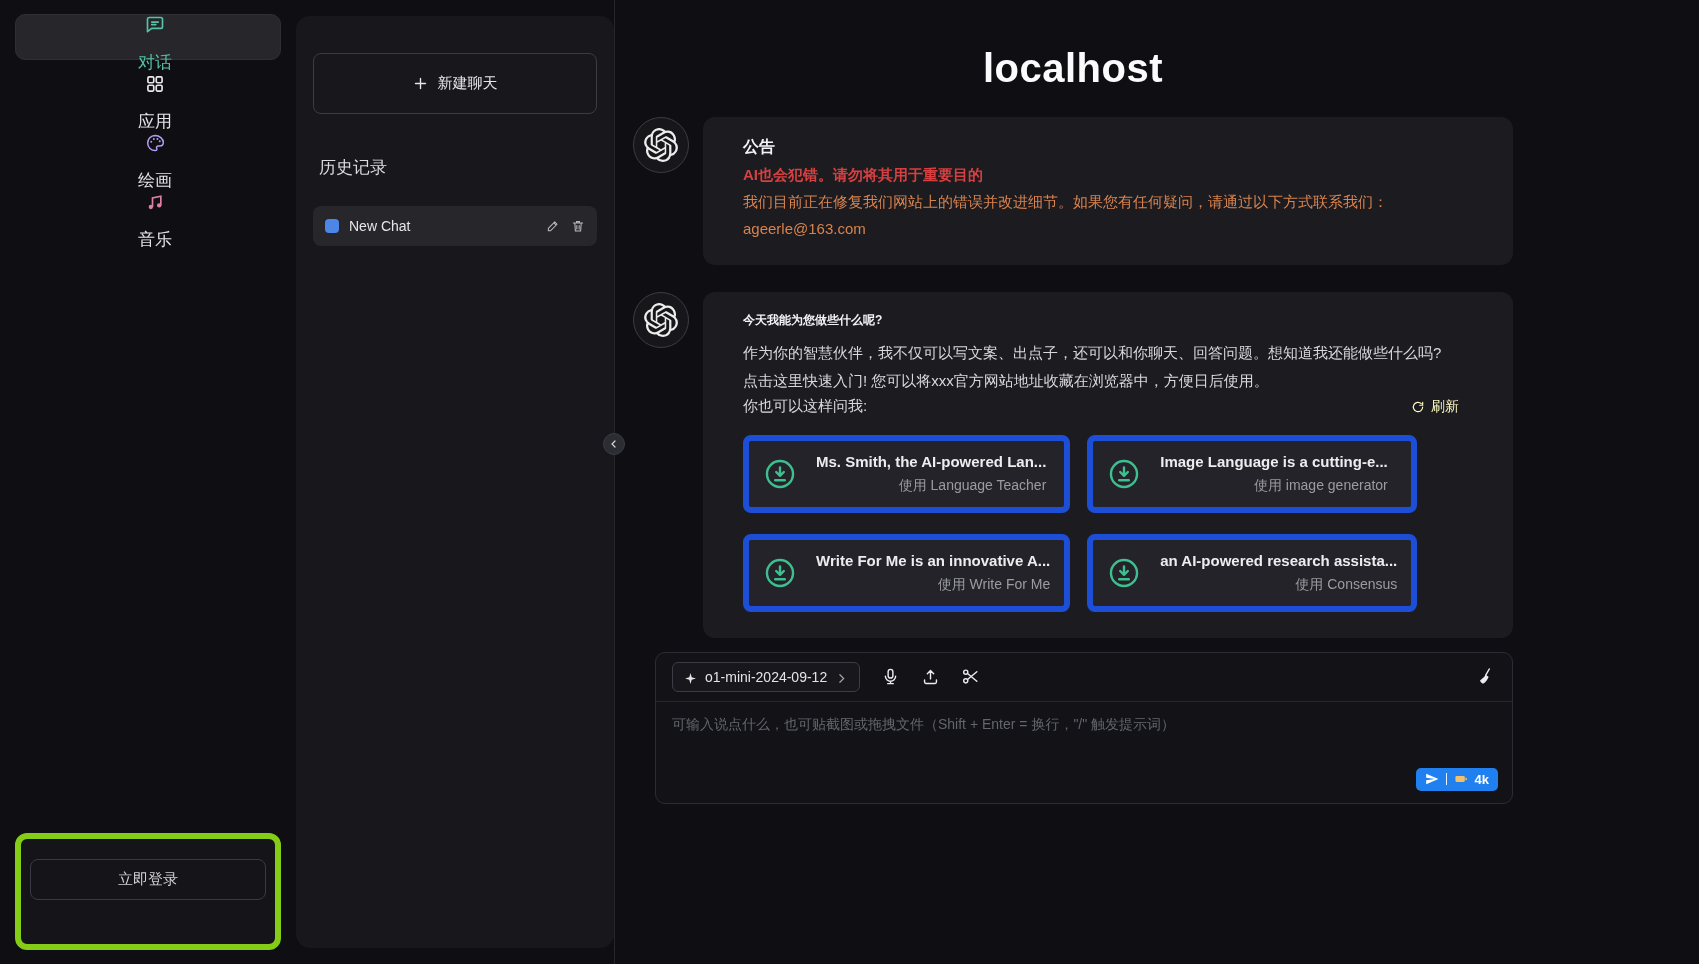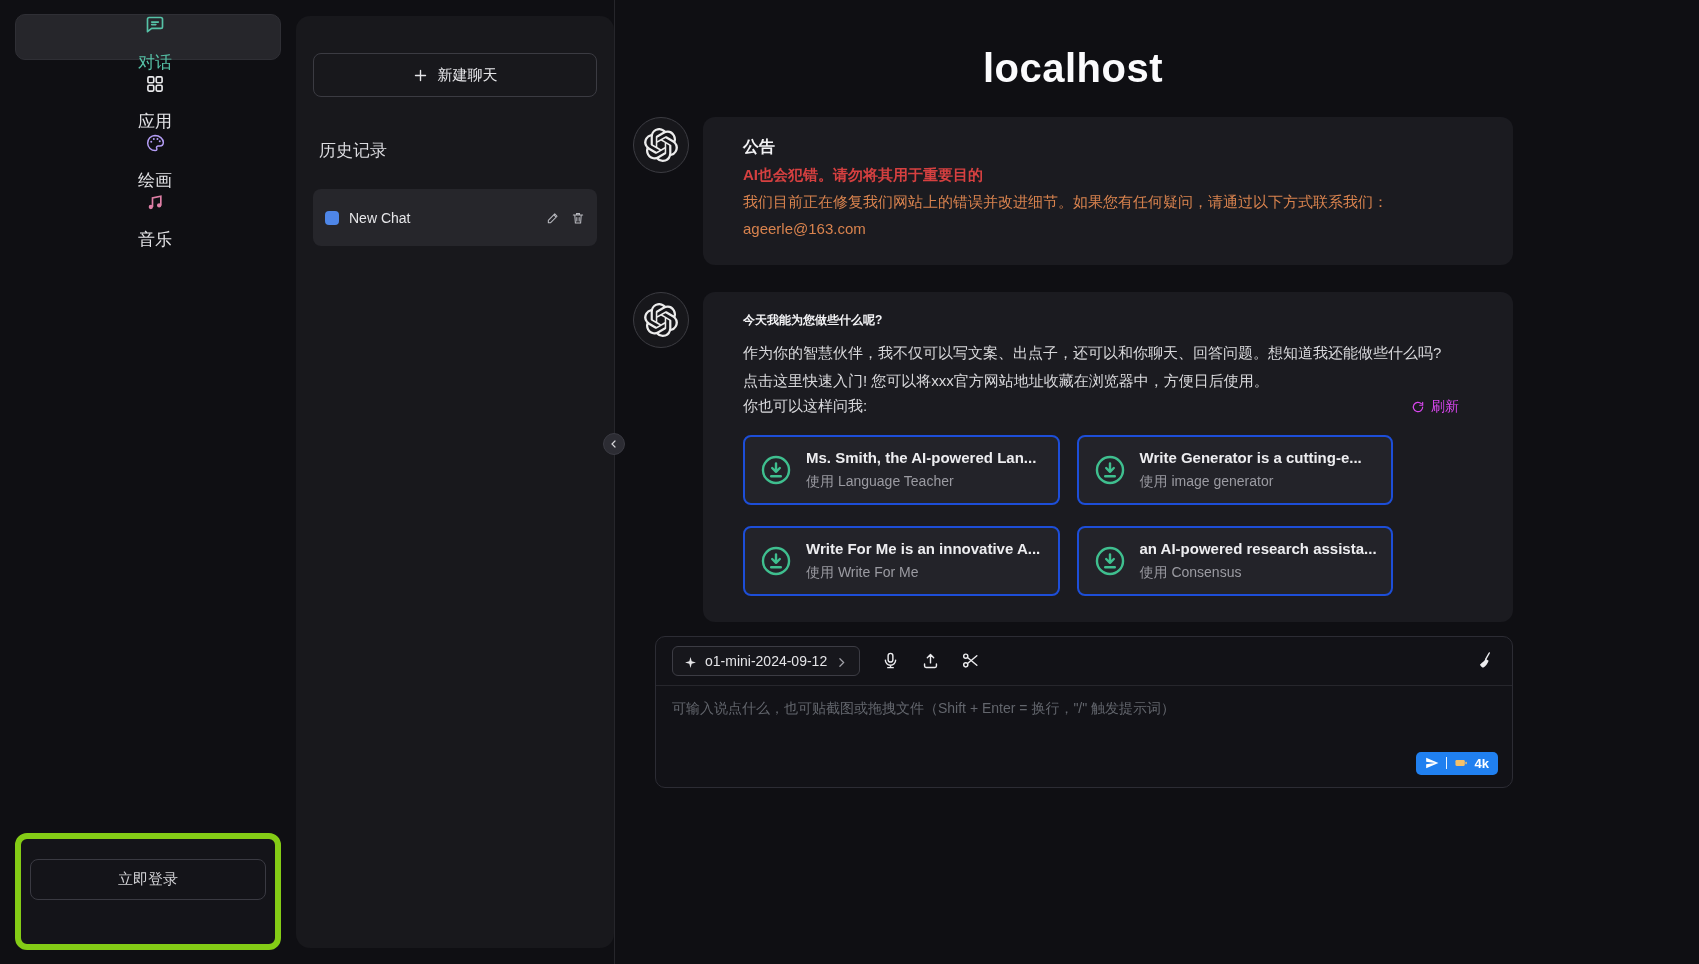--- a/index.html
+++ b/index.html
@@ -32,29 +32,29 @@
     background:transparent; color:#d2d2d6; font-size:15px; cursor:pointer;
     font-family:inherit;
   }
 
   
   .chatlist {
     width:318px; background:#18181c; margin:16px 0;
     border-radius:14px; padding:37px 17px 0;
   }
   .new-chat {
-    width:100%; height:44px; border:1px solid #3b3b42; border-radius:8px;
+    width:100%; height:61px; border:1px solid #3b3b42; border-radius:8px;
     background:transparent; color:#e6e6e9; font-size:15px; cursor:pointer;
     display:flex; align-items:center; justify-content:center; gap:10px;
     font-family:inherit;
   }
   .new-chat svg { width:15px; height:15px; }
   .history-title { margin:42px 0 0 6px; font-size:17px; color:#dcdce0; }
   .chat-item {
-    margin-top:27px; background:#26262b; border-radius:8px; height:57px;
+    margin-top:27px; background:#26262b; border-radius:8px; height:40px;
     display:flex; align-items:center; gap:10px; padding:0 12px; cursor:pointer;
   }
   .chat-dot { width:14px; height:14px; border-radius:4px; background:#4e86e8; flex:0 0 14px; }
   .chat-title { font-size:14px; color:#e6e6e9; flex:1; }
   .ci-actions { display:flex; gap:11px; color:#b9bac0; }
   .act { display:inline-flex; cursor:pointer; }
   .act svg { width:14px; height:14px; }
 
   
   .divider { width:1px; background:#26262b; position:relative; }
@@ -87,28 +87,28 @@
   .l2 { color:#d64040; font-weight:700; }
   .l3 { color:#d9834e; }
   .l4 { color:#d9834e; cursor:pointer; width:max-content; }
 
   .w-title { font-weight:700; font-size:12px; color:#f3f3f5; }
   .w-body { margin-top:10px; font-size:15px; line-height:1.85; color:#d9d9dc; max-width:700px; }
   .w-row { display:flex; align-items:center; justify-content:space-between; margin-top:2px; }
   .w-body2 { font-size:15px; color:#d9d9dc; }
   .refresh {
     display:flex; align-items:center; gap:6px; background:none; border:none;
-    color:#d946ef; font-size:14px; cursor:pointer; font-family:Liberation Sans, sans-serif;
+    color:#fef9c3; font-size:14px; cursor:pointer; font-family:Liberation Sans, sans-serif;
   }
   .refresh svg { width:14px; height:14px; }
 
   .sugs { margin-top:18px; display:grid; grid-template-columns:1fr 1fr; gap:21px 17px; max-width:650px; }
   .sug {
-    background:#232329; border:2px solid #1d4ed8; border-radius:8px;
-    padding:12px 14px; display:flex; align-items:center; gap:13px; cursor:pointer;
+    background:#232329; border:6px solid #1d4ed8; border-radius:8px;
+    padding:12px 14px; display:flex; align-items:center; gap:19px; cursor:pointer;text-align:right;
   }
   .sug-icon { flex:0 0 34px; display:flex; }
   .sug-icon svg { width:34px; height:34px; }
   .sug-title { font-size:15px; font-weight:600; color:#ededf0; white-space:nowrap; }
   .sug-sub { font-size:14px; color:#9b9ba2; margin-top:7px; }
 
   
   .composer { margin:14px 0 0 22px; border:1px solid #2c2c34; border-radius:10px; background:#121217; }
   .c-toolbar { display:flex; align-items:center; gap:21px; padding:9px 16px; border-bottom:1px solid #26262c; }
   .model-chip {
@@ -284,21 +284,21 @@
               </span>
             </div>
             <div class="sug">
               <span class="sug-icon">
                 <svg viewBox="0 0 24 24" fill="none" stroke="#3fbf8f" stroke-width="1.7" stroke-linecap="round">
                     <circle cx="12" cy="12" r="9.2"></circle>
                     <path d="M12 7.3v6m0 0l-2.7-2.7M12 13.3l2.7-2.7M8.6 16.4h6.8"></path>
                   </svg>
               </span>
               <span>
-                <div class="sug-title">Write Generator is a cutting-e...</div>
+                <div class="sug-title">Image Language is a cutting-e...</div>
                 <div class="sug-sub">使用 image generator</div>
               </span>
             </div>
             <div class="sug">
               <span class="sug-icon">
                 <svg viewBox="0 0 24 24" fill="none" stroke="#3fbf8f" stroke-width="1.7" stroke-linecap="round">
                     <circle cx="12" cy="12" r="9.2"></circle>
                     <path d="M12 7.3v6m0 0l-2.7-2.7M12 13.3l2.7-2.7M8.6 16.4h6.8"></path>
                   </svg>
               </span>

